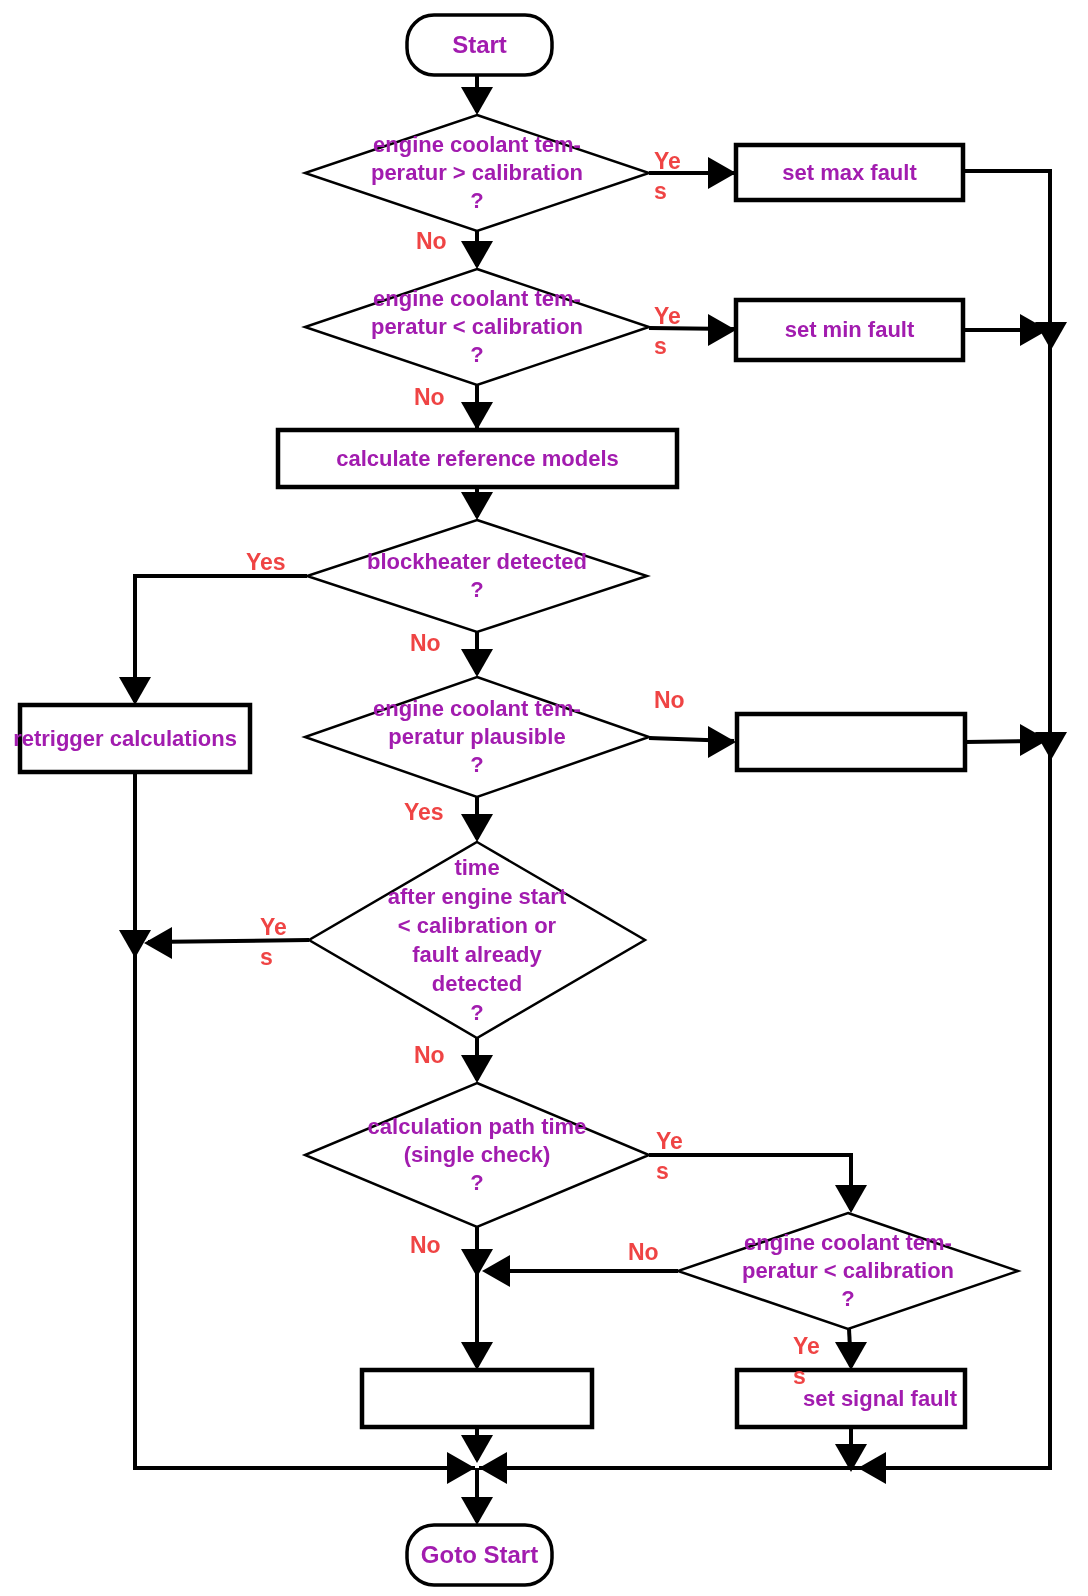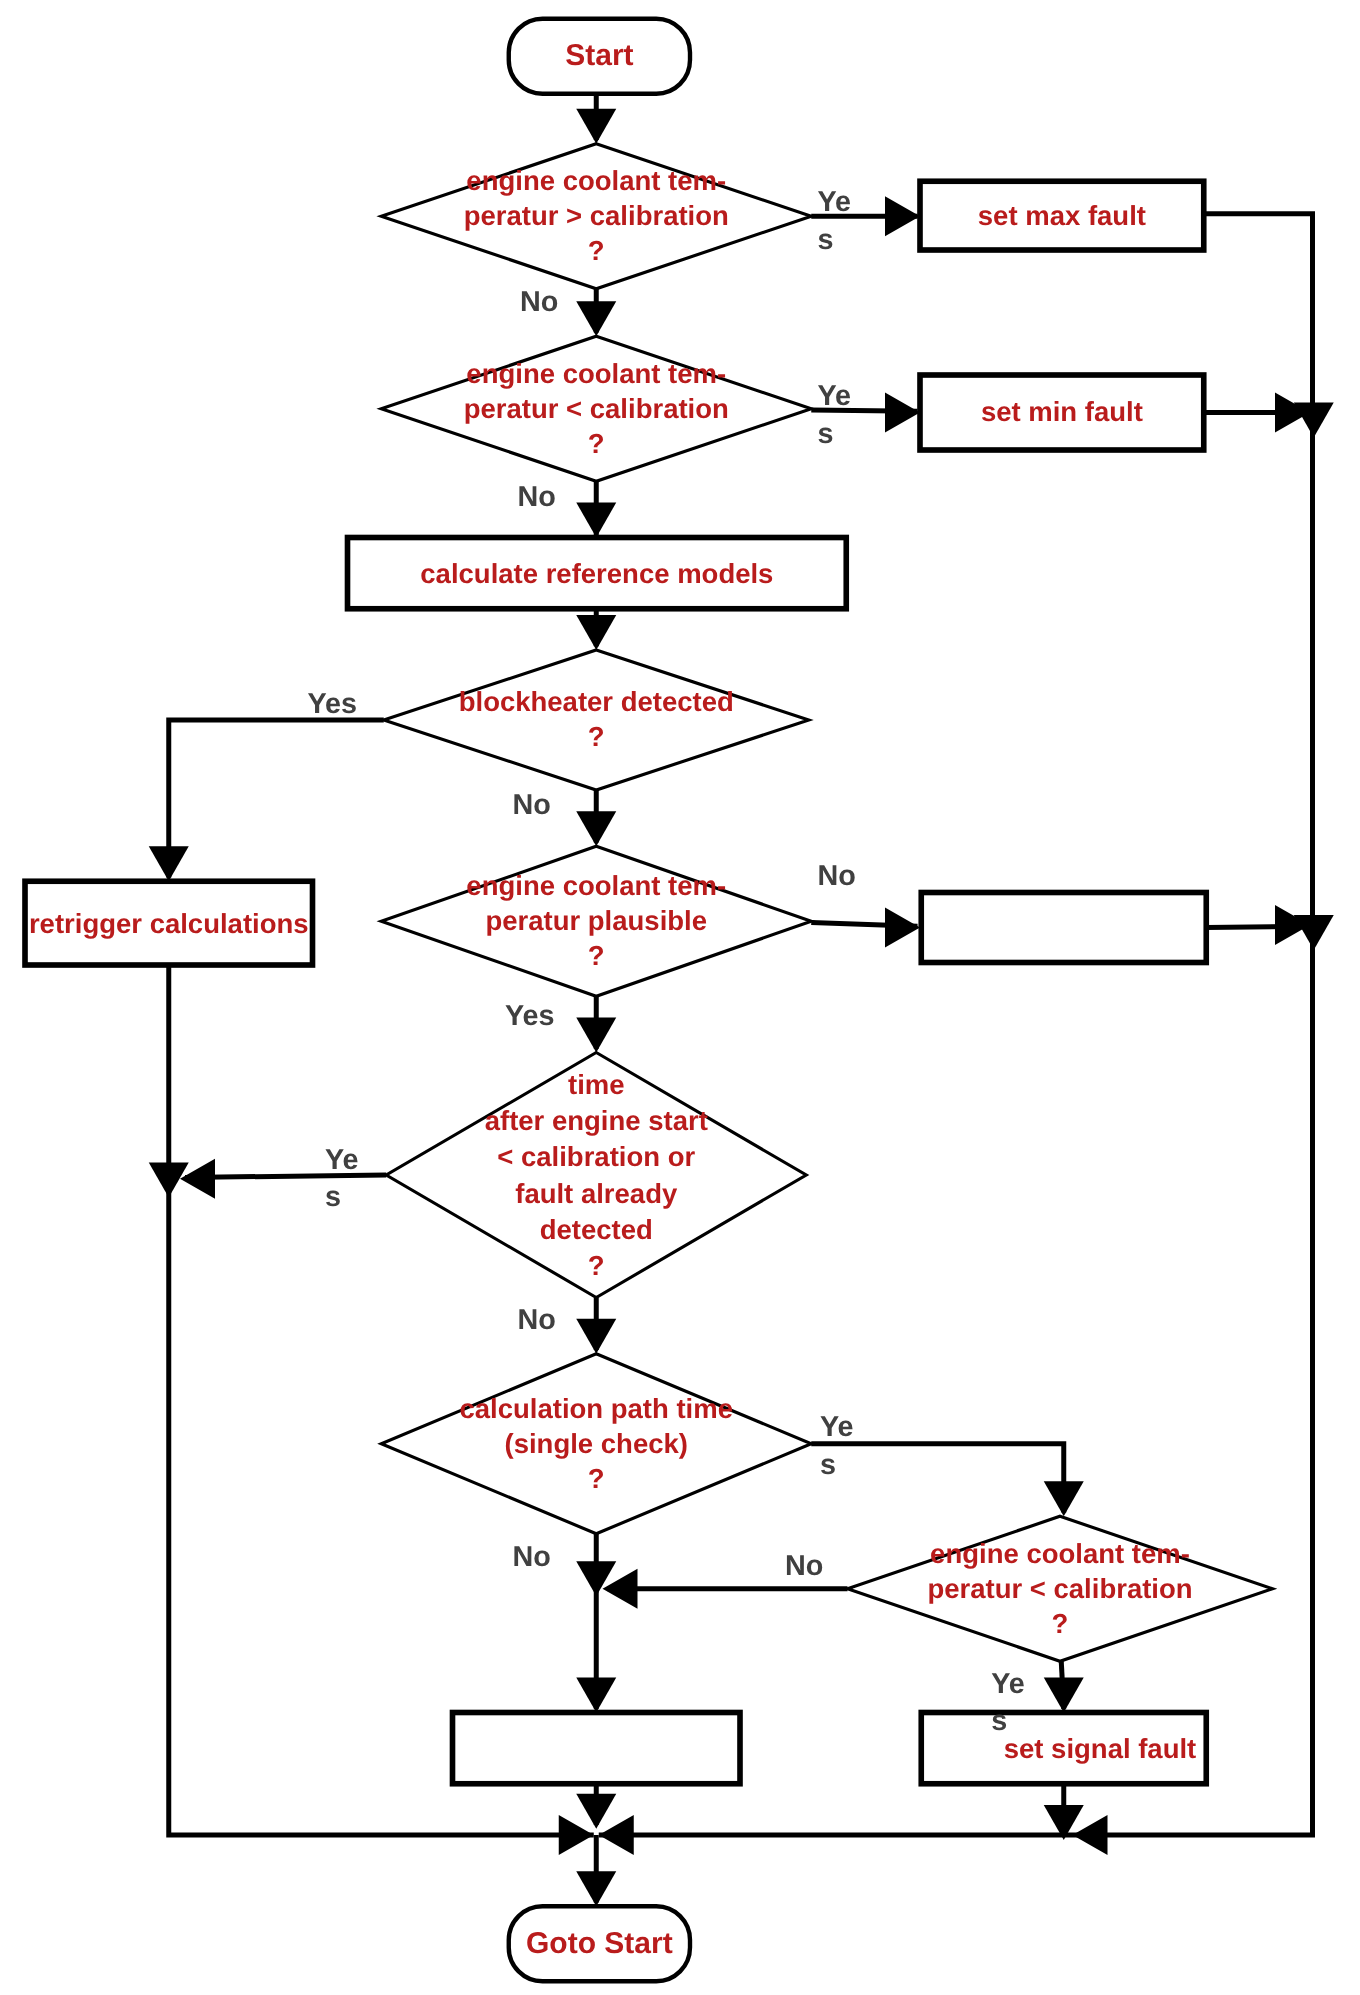--- a/index.html
+++ b/index.html
@@ -4,28 +4,28 @@
 <style>
   html,body { margin:0; padding:0; background:#ffffff; }
   .canvas {
     position:relative; width:1088px; height:1596px; background:#ffffff;
     font-family:"Liberation Sans", sans-serif; color:#000; overflow:hidden;
   }
   svg.layer { position:absolute; left:0; top:0; }
   .lbl {
     position:absolute; display:flex; align-items:center; justify-content:center;
     text-align:center; font-weight:bold; font-size:22px; line-height:28px;
-    white-space:pre-line; color:#b91c1c;
+    white-space:pre-line; color:#a21caf;
   }
   .lbl.nowrap { white-space:nowrap; }
   .lbl.big { font-size:24px; }
   .lbl.tall { line-height:29px; }
   .elbl {
     position:absolute; font-weight:bold; font-size:23px; line-height:30px;
-    white-space:pre-line; color:#404040;
+    white-space:pre-line; color:#ef4444;
   }
 </style>
 </head>
 <body>
 
 <div class="canvas">
 
   <svg class="layer" width="1088" height="1596" viewBox="0 0 1088 1596">
     <g stroke="#000" stroke-width="4" fill="none">
       <path d="M477,75 L477,112"></path>
@@ -110,21 +110,21 @@
 peratur &gt; calibration
 ?</div>
   <div class="lbl nowrap" style="left:736px; top:145px; width:227px; height:55px;">set max fault</div>
   <div class="lbl" style="left:305px; top:269px;  width:344px; height:116px;">engine coolant tem-
 peratur &lt; calibration
 ?</div>
   <div class="lbl nowrap" style="left:736px; top:300px; width:227px; height:60px;">set min fault</div>
   <div class="lbl nowrap" style="left:278px; top:430px; width:399px; height:57px;">calculate reference models</div>
   <div class="lbl" style="left:307px; top:520px;  width:340px; height:112px;">blockheater detected
 ?</div>
-  <div class="lbl nowrap" style="left:14px; top:705px;  width:242px; height:67px;">retrigger calculations</div>
+  <div class="lbl nowrap" style="left:4px; top:705px;  width:242px; height:67px;">retrigger calculations</div>
   <div class="lbl" style="left:305px; top:677px;  width:344px; height:120px;">engine coolant tem-
 peratur plausible
 ?</div>
   <div class="lbl tall" style="left:309px; top:842px;  width:336px; height:196px;">time
 after engine start
 &lt; calibration or
 fault already
 detected
 ?</div>
   <div class="lbl" style="left:305px; top:1083px; width:344px; height:144px;">calculation path time

